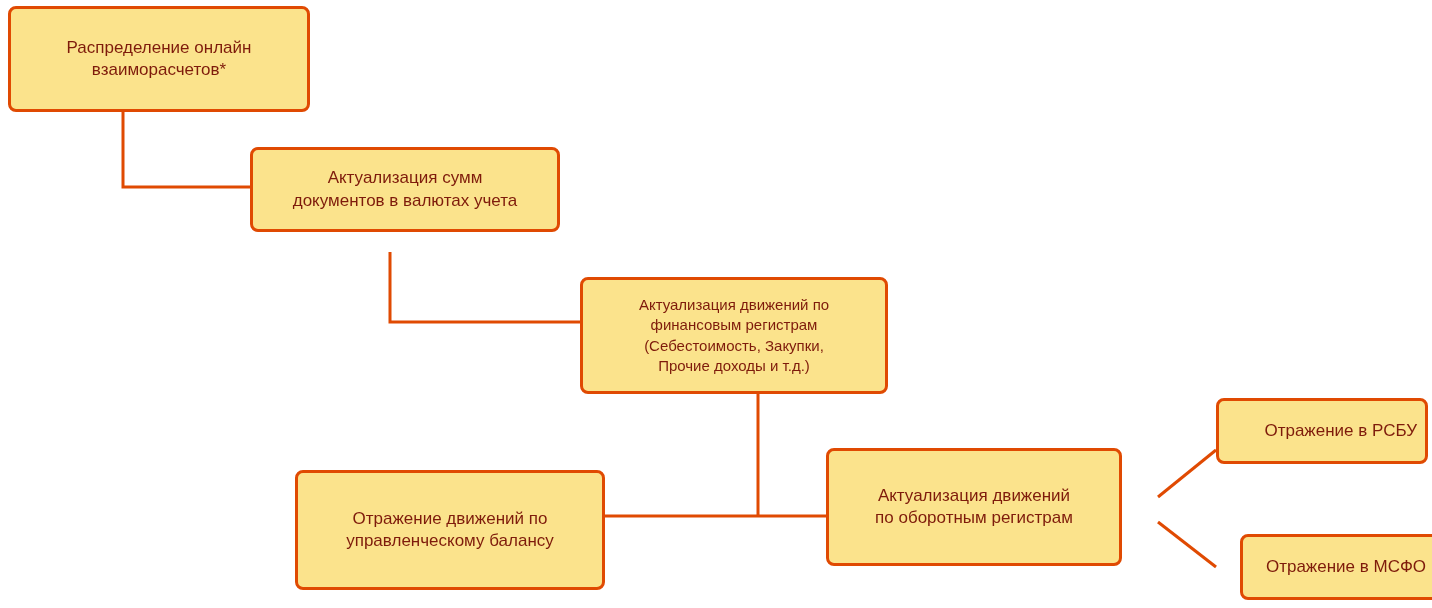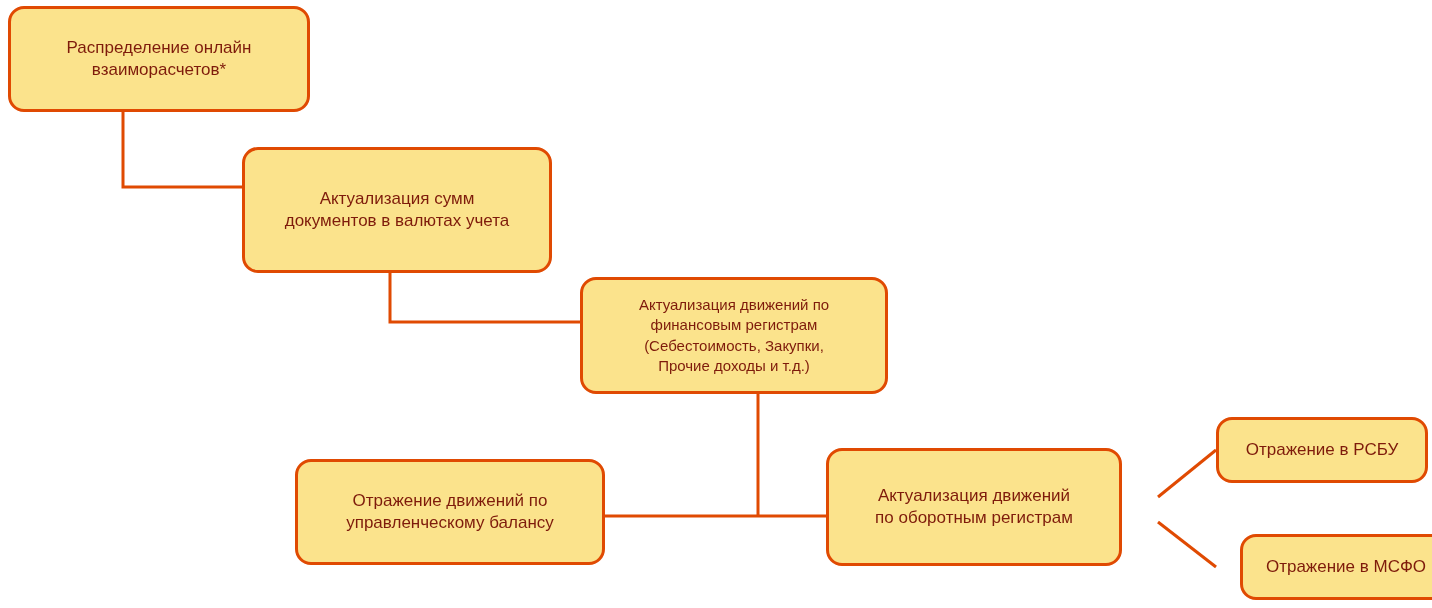--- a/index.html
+++ b/index.html
@@ -25,21 +25,21 @@
   .connectors polyline {
     fill: none;
     stroke: var(--connector-color, #e04a02);
     stroke-width: 3;
   }
   .node {
     position: absolute;
     box-sizing: border-box;
     background: var(--node-fill, #fbe38c);
     border: 3px solid var(--node-border, #e04a02);
-    border-radius: 16px;
+    border-radius: 8px;
     color: var(--node-text, #7e1b0b);
     display: flex;
     align-items: center;
     justify-content: center;
     text-align: center;
     font-size: 17px;
     line-height: 1.3;
   }
   .node--small {
     font-size: 15px;
@@ -62,43 +62,43 @@
     <polyline points="605,516 826,516"></polyline>
     <polyline points="1158,497 1216,450"></polyline>
     <polyline points="1158,522 1216,567"></polyline>
   </svg>
 
   <div class="node" style="left:8px; top:6px; width:302px; height:106px;">
     <span class="node-label">Распределение онлайн
 взаиморасчетов*</span>
   </div>
 
-  <div class="node" style="left:242px; top:147px; width:310px; height:126px;">
+  <div class="node" style="left:250px; top:147px; width:310px; height:85px;">
     <span class="node-label">Актуализация сумм
 документов в валютах учета</span>
   </div>
 
   <div class="node node--small" style="left:580px; top:277px; width:308px; height:117px;">
     <span class="node-label">Актуализация движений по
 финансовым регистрам
 (Себестоимость, Закупки,
 Прочие доходы и т.д.)</span>
   </div>
 
-  <div class="node" style="left:295px; top:459px; width:310px; height:106px;">
+  <div class="node" style="left:295px; top:470px; width:310px; height:120px;">
     <span class="node-label">Отражение движений по
 управленческому балансу</span>
   </div>
 
   <div class="node" style="left:826px; top:448px; width:296px; height:118px;">
     <span class="node-label">Актуализация движений
 по оборотным регистрам</span>
   </div>
 
-  <div class="node" style="left:1216px; top:417px; width:212px; height:66px;">
+  <div class="node" style="left:1216px; top:398px; width:212px; height:66px;justify-content:flex-end;">
     <span class="node-label">Отражение в РСБУ</span>
   </div>
 
   <div class="node" style="left:1216px; top:534px; width:212px; height:66px;margin-left:24px;">
     <span class="node-label">Отражение в МСФО</span>
   </div>
 
 </div>
 
 </body></html>

